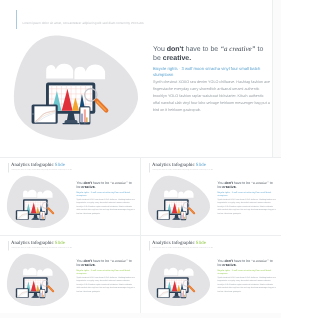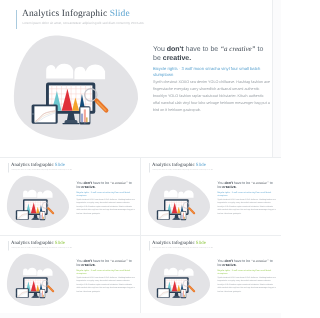--- a/index.html
+++ b/index.html
@@ -34,21 +34,20 @@
   .divider-h{position:absolute;background:#eceef0;height:1px;}
 </style>
 </head>
 <body>
 
 <div class="page">
   <div id="slot">
   <div class="slide" style="left: 0px; top: 0px; width: 273px; height: 157px;">
     <div class="inner" style="transform: scale(1);">
       <div class="accent-bar" style="background: rgb(169, 202, 222);"></div>
-      <div class="s-title"><span class="t1">Analytics Infographic</span> <span class="ac" style="color: rgb(91, 163, 208);">Slide</span></div>
       <div class="s-sub">Lorem ipsum dolor sit amet, consectetuer adipiscing elit sed diam nonummy PERFAB.</div>
       <div class="s-illus"><svg viewBox="0 0 160 158" width="160" height="158">
   <path d="M 55 35.5 C 90 35 141 70 138 99 C 135 123 103 140 72 140 C 42 140 15 125 14 101 C 13 73 27 35.5 55 35.5 Z" fill="#e3e3e6"></path>
   <path fill="#ffffff" d="M 46.2 78.4 L 46.2 69.8 A 4.7 4.7 0 0 1 55.6 69.6 A 9.3 9.3 0 0 1 73.2 70.5 L 73.2 78.4 Z"></path>
   <path fill="#ffffff" d="M 74.4 79.3 L 74.4 71.9 A 5.6 5.6 0 0 1 85.5 71.5 A 10.4 10.4 0 0 1 105.1 71.3 L 105.1 79.3 Z"></path>
   <g>
     <path d="M 68.5 112 L 73.5 112 L 75 120 L 67 120 Z" fill="#2b3f55"></path>
     <path d="M 64.5 122 A 2 2 0 0 1 66.5 120 L 75.5 120 A 2 2 0 0 1 77.5 122 L 77.5 123.4 L 64.5 123.4 Z" fill="#3d5065"></path>
     <rect x="62.5" y="122.9" width="17" height="1.3" rx="0.4" fill="#2b3f55"></rect>
   </g>

